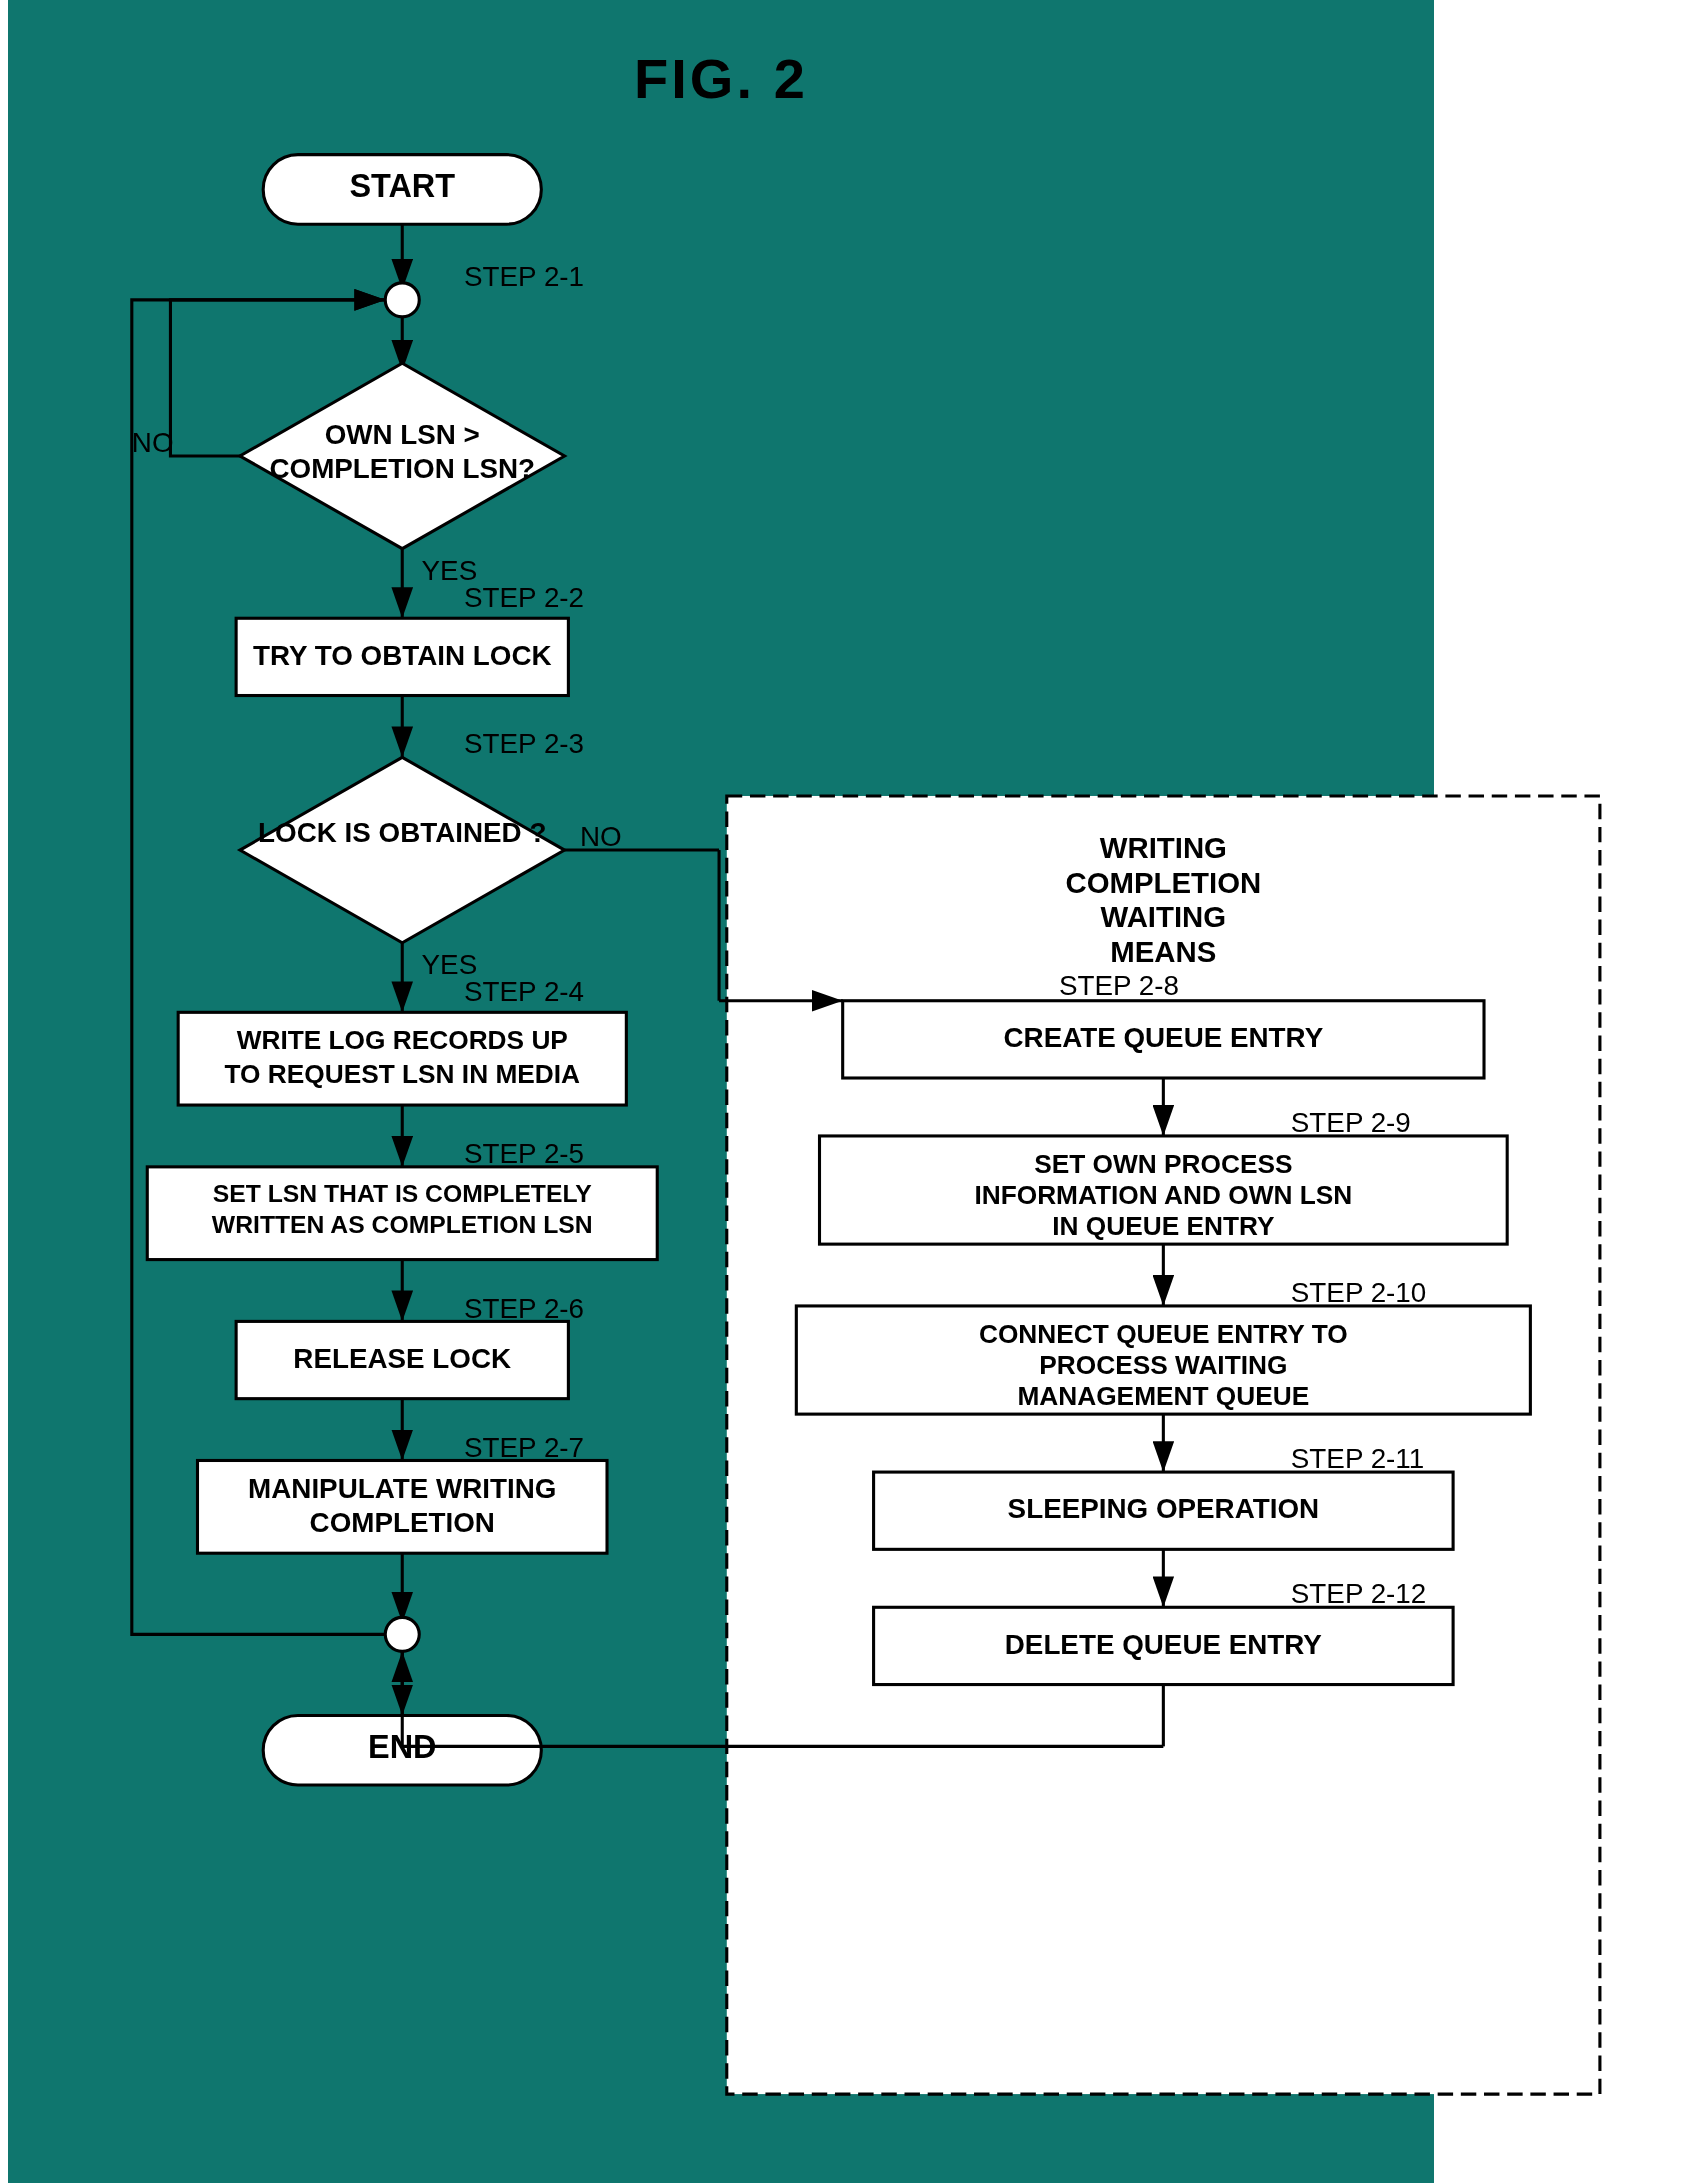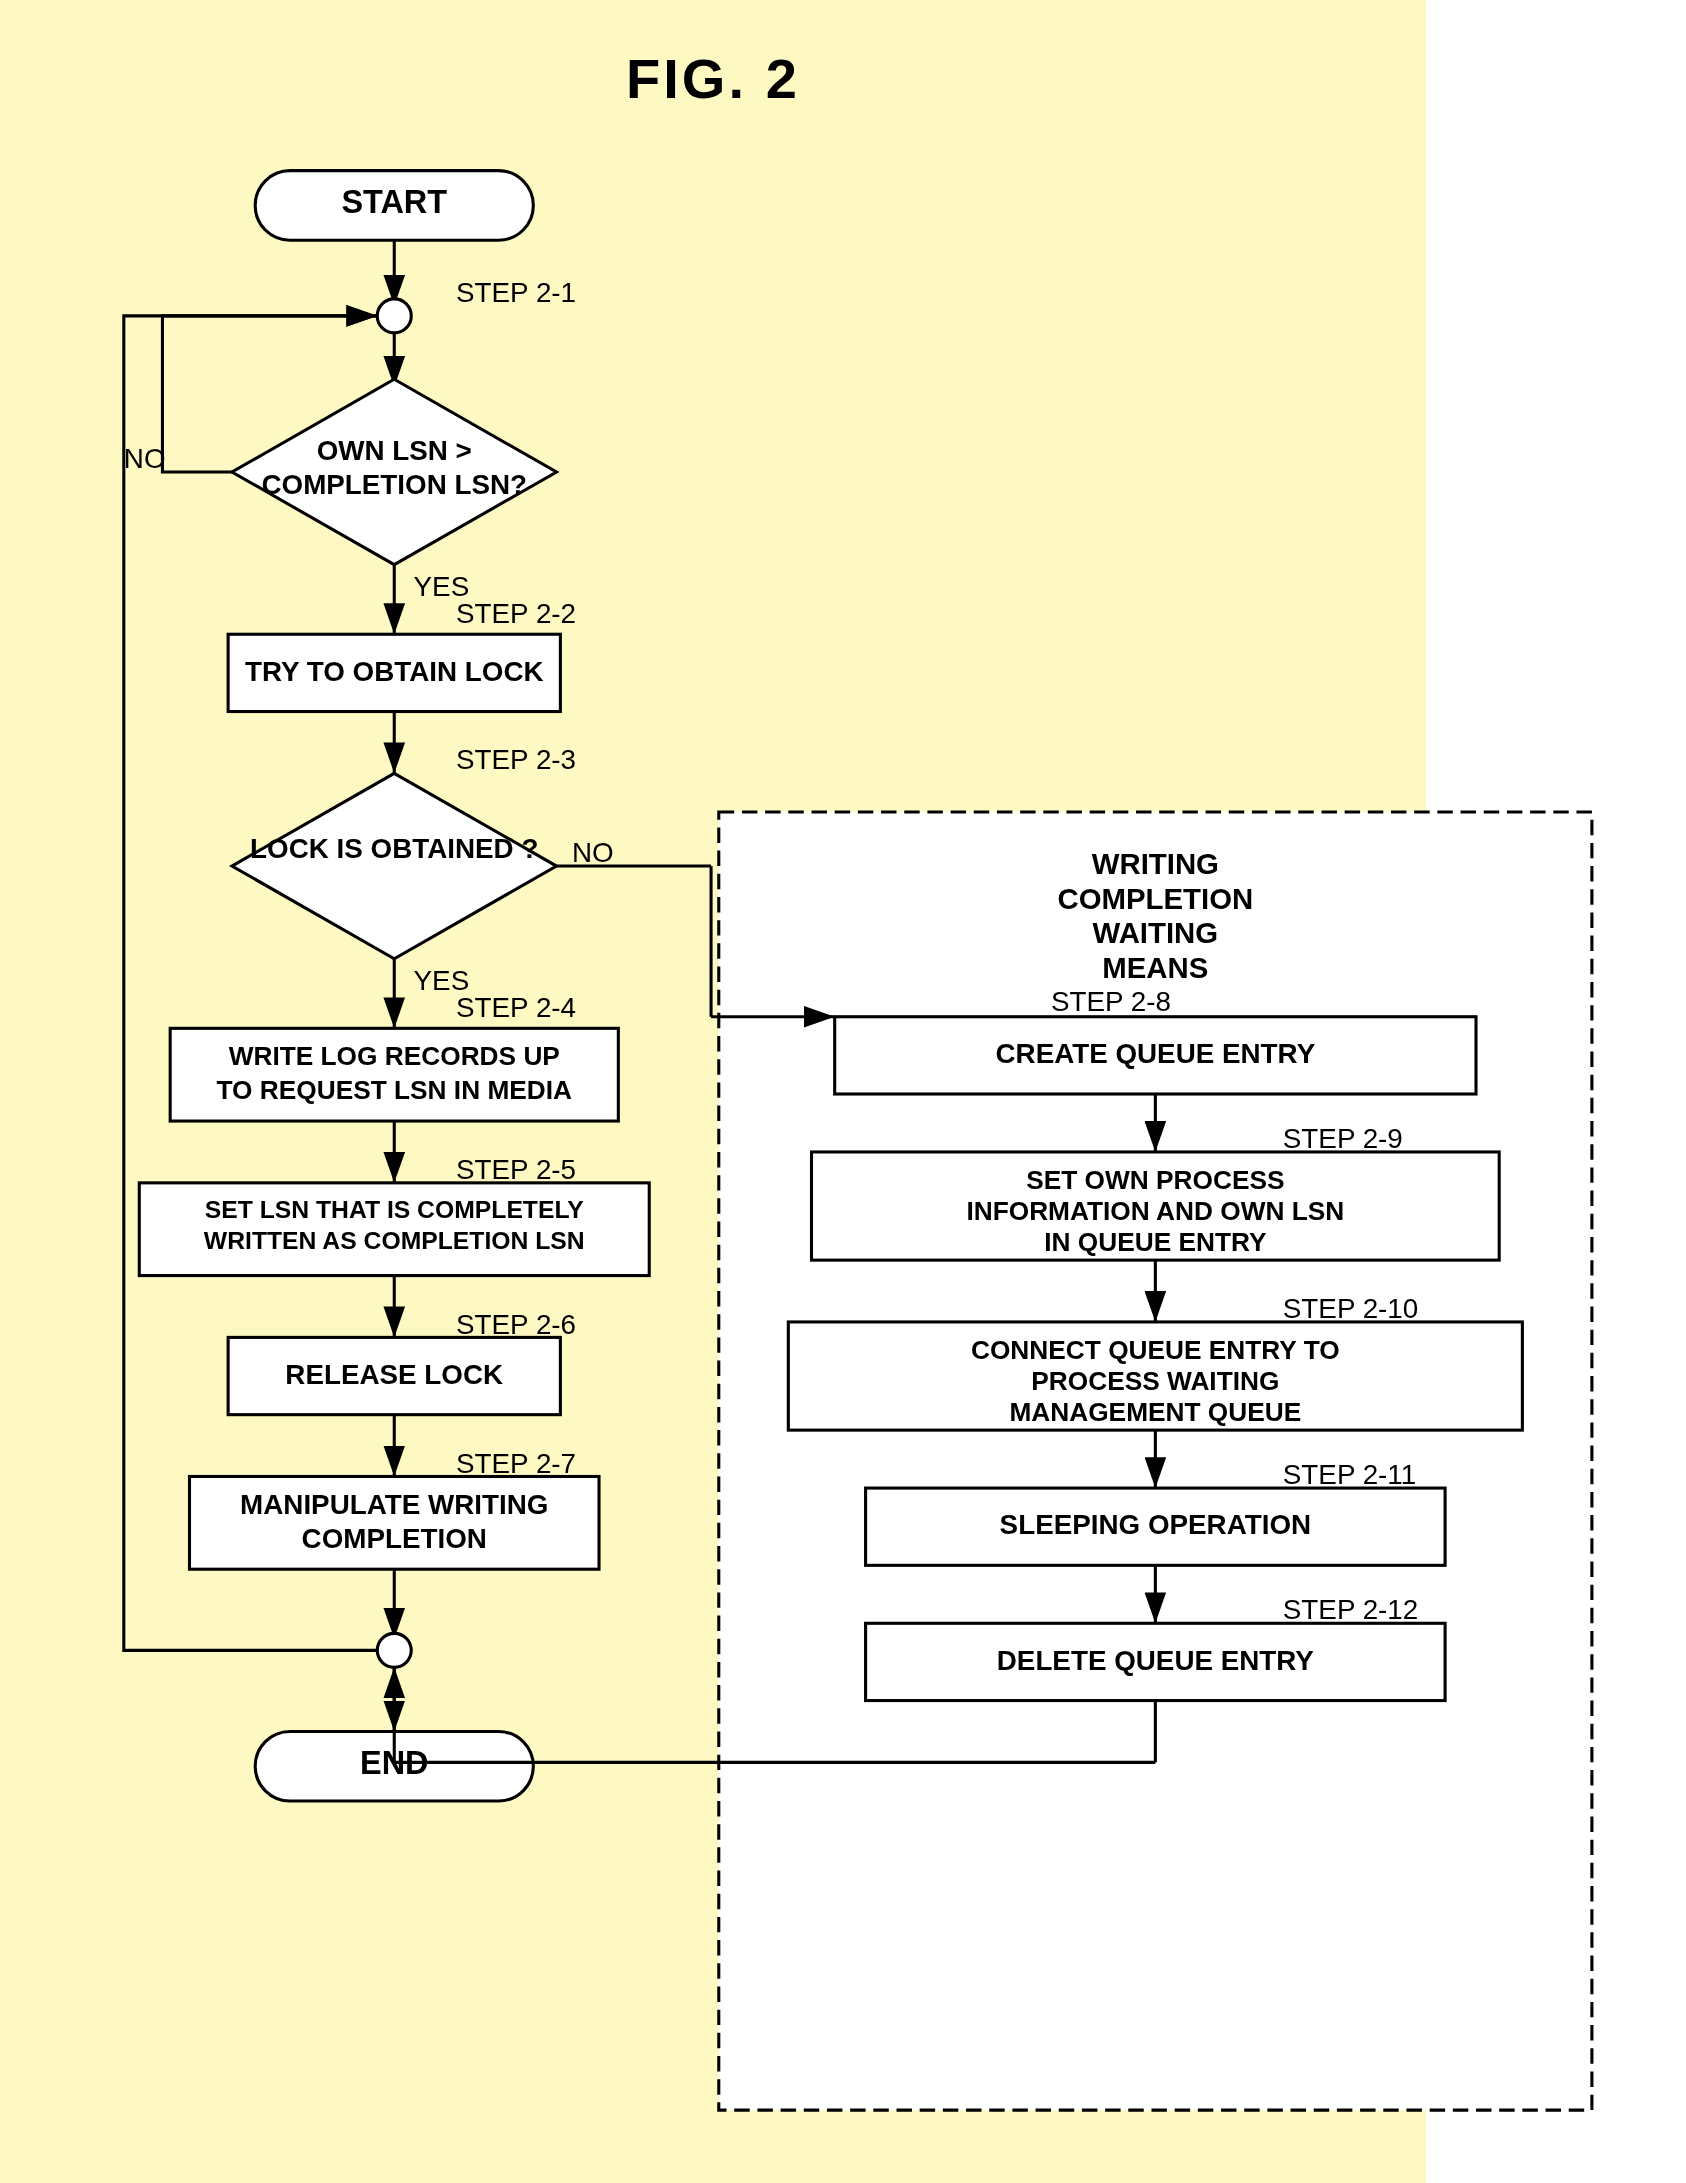--- a/index.html
+++ b/index.html
@@ -8,33 +8,34 @@
       font-family: Arial, sans-serif;
       width: 1686px;
       min-height: 2183px;
       position: relative;
       overflow: hidden;
     }
     .page {
       width: 1426px;
       height: 2183px;
       position: relative;
-      background: #fef9c3;
+      background: #0f766e;
+      margin-left: 8px;
     }
     .fig-title {
       text-align: center;
       font-size: 56px;
       font-weight: bold;
       padding-top: 46px;
       letter-spacing: 3.1px;
     }
     
     .flowchart {
       position: absolute;
-      top: 124px;
+      top: 108px;
       left: 62px;
       width: 1584px;
       height: 2025px;
     }
     
     .flowchart svg {
       width: 100%;
       height: 100%;
     }
   </style>

